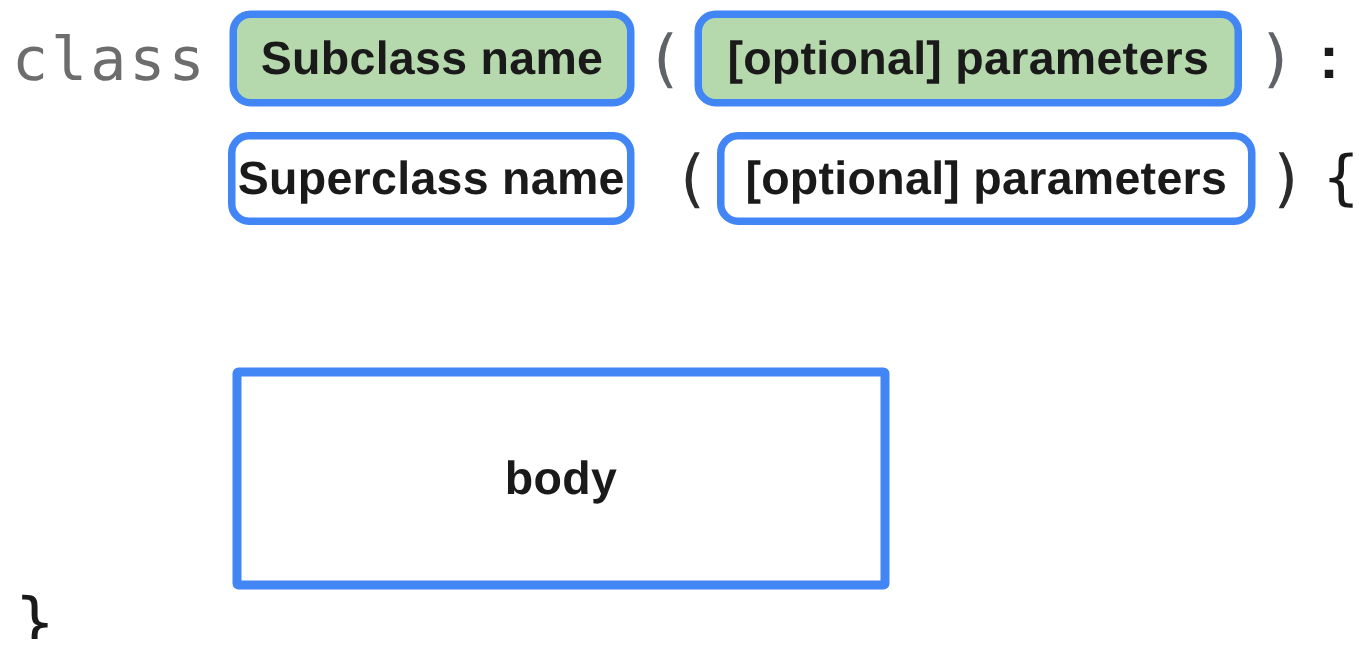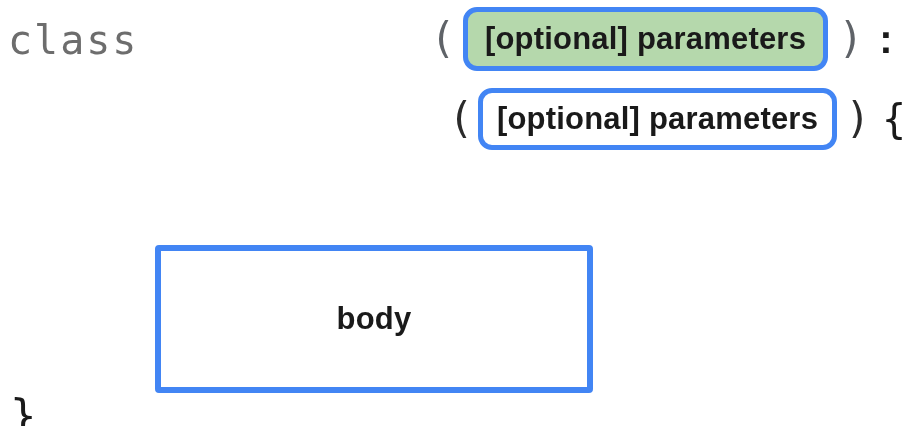--- a/index.html
+++ b/index.html
@@ -54,31 +54,37 @@
   .b-params2    { left:478px; top:88px; width:359px; height:62px; }
   .b-body       { left:155px; top:245px; width:438px; height:148px; border-width:6px; border-radius:4px; }
 </style>
 </head>
 <body>
 
 <div class="canvas">
 
   <span class="kw">class</span>
 
+  <div class="box green b-subclass">
+    <span>Subclass name</span>
+  </div>
 
   <span class="punct row1 p-gray l1-open">(</span>
 
   <div class="box green b-params1">
     <span>[optional] parameters</span>
   </div>
 
   <span class="punct row1 p-gray l1-close">)</span>
 
   <span class="punct row1 l1-colon">:</span>
 
+  <div class="box b-superclass">
+    <span>Superclass name</span>
+  </div>
 
   <span class="punct row2 p-dark l2-open">(</span>
 
   <div class="box b-params2">
     <span>[optional] parameters</span>
   </div>
 
   <span class="punct row2 p-dark l2-close">)</span>
 
   <span class="punct row2 l2-brace">{</span>

